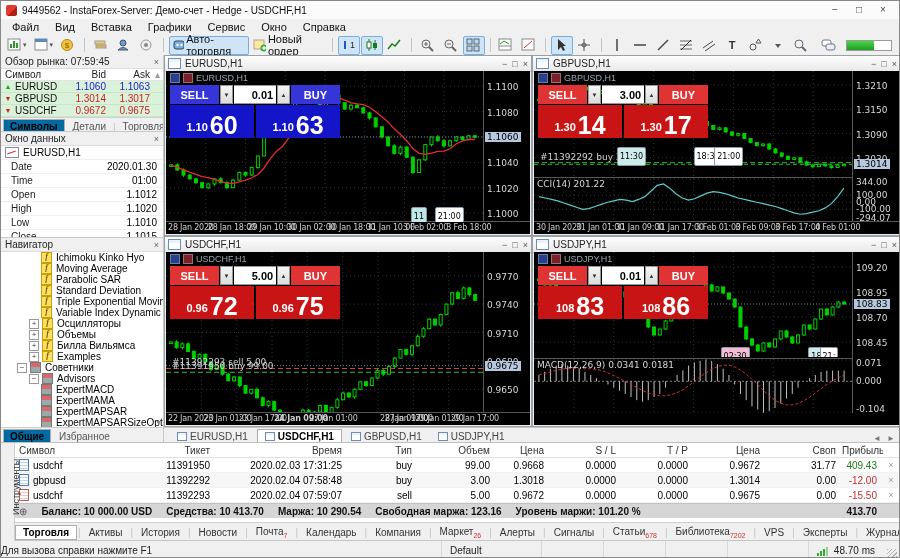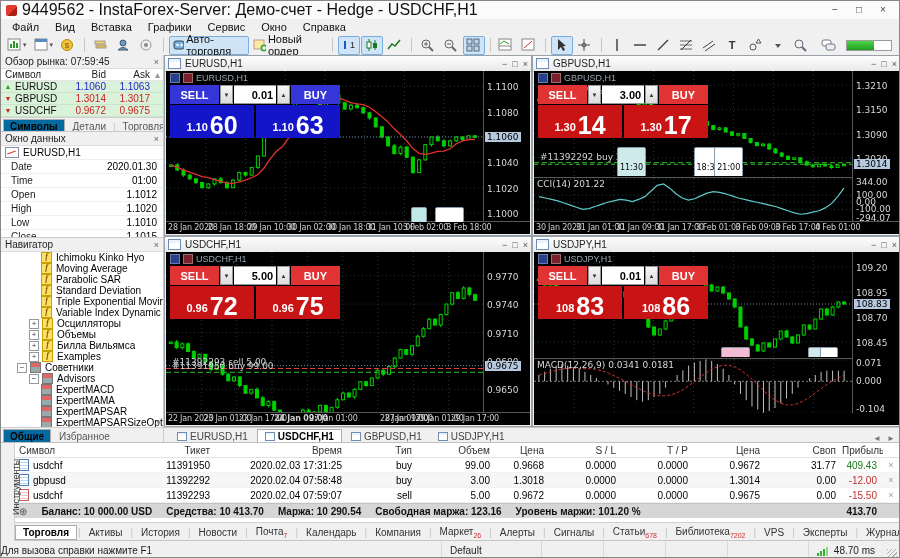--- a/index.html
+++ b/index.html
@@ -1,20 +1,20 @@
 <!DOCTYPE html>
 <html><head>
 <meta charset="utf-8">
 <style>
   html,body{margin:0;padding:0;background:#d8d8d8}
   .app{position:relative;width:900px;height:558px;background:#f0f0f0;font-family:"Liberation Sans",sans-serif;font-size:11px;color:#000;overflow:hidden;border:1px solid #888;box-sizing:border-box}
   
   .titlebar{position:absolute;left:0;top:0;right:0;height:18px;background:#fbfbfb;border-bottom:1px solid #e3e3e3;display:flex;align-items:center;padding:0 5px;gap:5px}
   .mtlogo{width:11px;height:11px;border-radius:2px;background:linear-gradient(135deg,#e03a2f 0 55%,#b01f16 55%);flex:0 0 auto}
-  .titletext{font-size:16px;color:#111;white-space:nowrap}
+  .titletext{font-size:10px;color:#111;white-space:nowrap}
   .winbtns{margin-left:auto;display:flex;gap:2px}
   .winbtn{width:22px;height:14px;text-align:center;line-height:13px;color:#444;font-size:10px}
   
   .menubar{position:absolute;left:0;top:18px;right:0;height:16px;background:#f0f0f0;display:flex;align-items:center;padding-left:3px}
   .menu-item{padding:0 8px;color:#111}
   
   .toolbar{position:absolute;left:0;top:34px;right:0;height:20px;background:#f0f0f0;border-bottom:1px solid #d6d6d6;display:flex;align-items:center;padding:0 3px}
   .tb-group{display:flex;align-items:center;gap:1px}
   .tb-sep{width:1px;height:14px;background:#c6c6c6;margin:0 4px}
   .tb-btn{height:17px;display:flex;align-items:center;padding:0 2px;border:1px solid transparent;border-radius:2px}
@@ -80,21 +80,21 @@
   .w-val{width:40px;background:#fff;border-top:1px solid #999;border-bottom:1px solid #999;display:flex;align-items:center;justify-content:flex-end;padding-right:3px;font-size:11px;font-weight:bold}
   .w-row2{display:flex;margin-top:1px;gap:2px}
   .w-price{flex:1;height:32px;color:#fff;display:flex;align-items:flex-end;justify-content:center;padding-bottom:1px}
   .p-small{font-size:11px;font-weight:bold;margin:0 2px 4px 0}
   .p-big{font-size:25px;font-weight:bold;line-height:23px}
   .acc-blue .w-sell,.acc-blue .w-buy{background:#3636d8}
   .acc-blue .w-price{background:#1414c8}
   .acc-red .w-sell,.acc-red .w-buy{background:#e03434}
   .acc-red .w-price{background:#c81414}
   .olabel{position:absolute;font-size:9px;color:#d0d0d0;font-family:"DejaVu Sans",sans-serif;white-space:nowrap;z-index:3}
-  .badge{position:absolute;font-size:8px;color:#000;border:1px solid #8899aa;border-radius:2px;padding:15px 2px;line-height:9px;z-index:4;font-family:"DejaVu Sans",sans-serif}
+  .badge{position:absolute;font-size:8px;color:#000;border:1px solid #8899aa;border-radius:2px;padding:4px 2px;line-height:9px;z-index:4;font-family:"DejaVu Sans",sans-serif}
   .sublab{position:absolute;left:3px;top:1px;font-size:9px;color:#d8d8d8;font-family:"DejaVu Sans",sans-serif;z-index:3}
   .chart-tabs{position:absolute;left:0;top:372px;right:0;height:15px;background:#f0f0f0;border-top:1px solid #c9c9c9;display:flex;align-items:flex-end;padding-left:6px;gap:2px}
   .ctab{display:flex;align-items:center;gap:3px;height:13px;line-height:12px;padding:0 7px;font-size:10px;color:#444;white-space:nowrap}
   .ctab.active{background:#fff;border:1px solid #aeaeae;border-bottom:none;color:#000;font-weight:bold}
   .ctab .cticon{width:8px;height:7px;background:linear-gradient(#eaf2fb 0 2px,#fff 2px);border:1px solid #6d8db3}
   .ct-scroll{margin-left:auto;padding-right:4px;color:#777;font-size:8px;letter-spacing:2px}
   
   .terminal{position:absolute;left:0;top:441px;right:0;height:80px;background:#fff;border-top:1px solid #c0c0c0;box-sizing:border-box}
   .vstrip{position:absolute;left:0;top:0;width:13px;height:98px;background:#f0f0f0;border-right:1px solid #cfcfcf;z-index:6}
   .vstrip span{position:absolute;left:10px;top:72px;transform:rotate(-90deg);transform-origin:0 0;font-size:9px;color:#333;white-space:nowrap}

